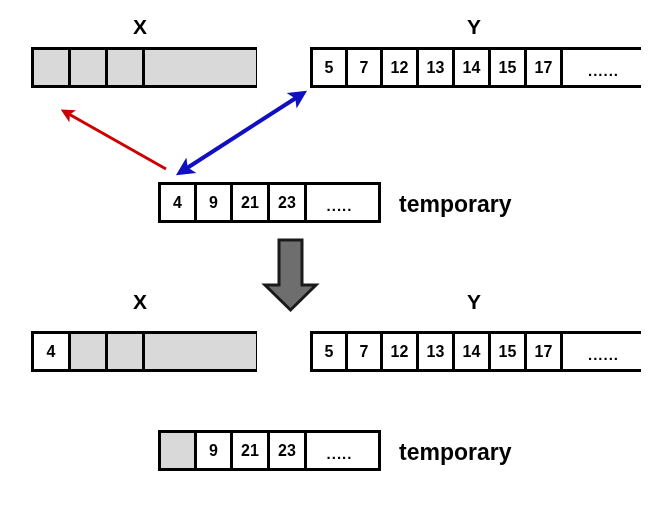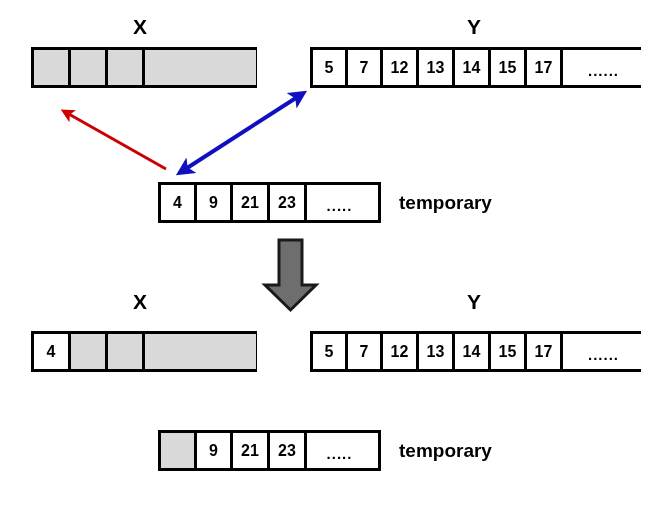--- a/index.html
+++ b/index.html
@@ -22,21 +22,21 @@
     font-weight: bold;
     color: #000000;
     white-space: nowrap;
     line-height: 1;
   }
   .array-label {
     font-size: 21px;
     letter-spacing: 0.5px;
   }
   .side-label {
-    font-size: 19px;
+    font-size: 23px;
   }
   .array {
     position: absolute;
     display: flex;
     box-sizing: border-box;
     border: 3px solid #000000;
     background: #ffffff;
   }
   .cell {
     box-sizing: border-box;

